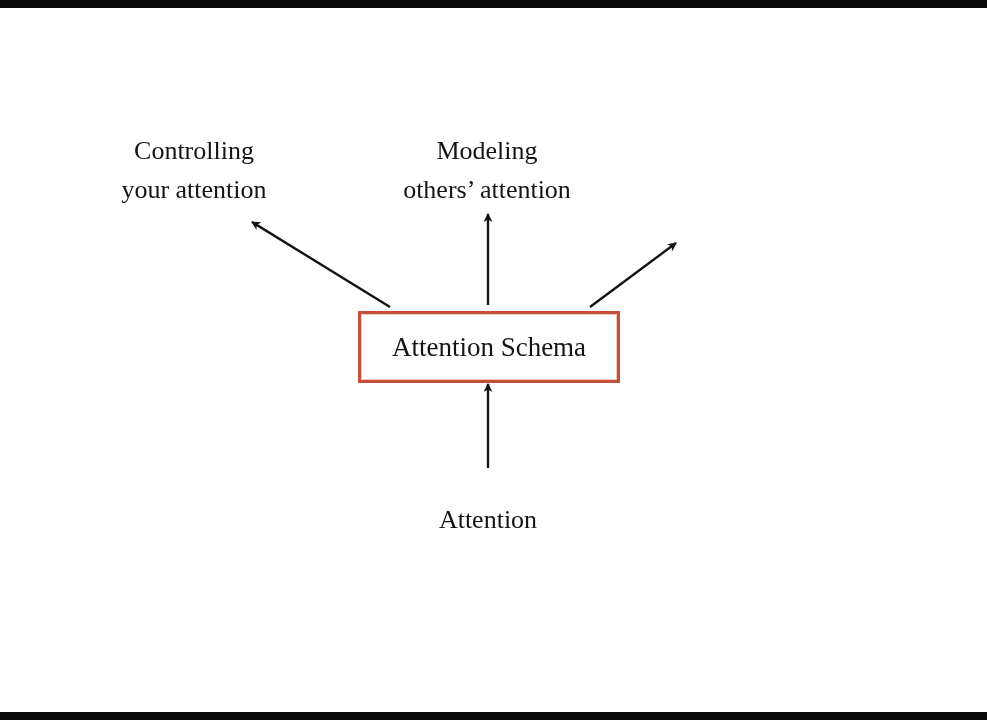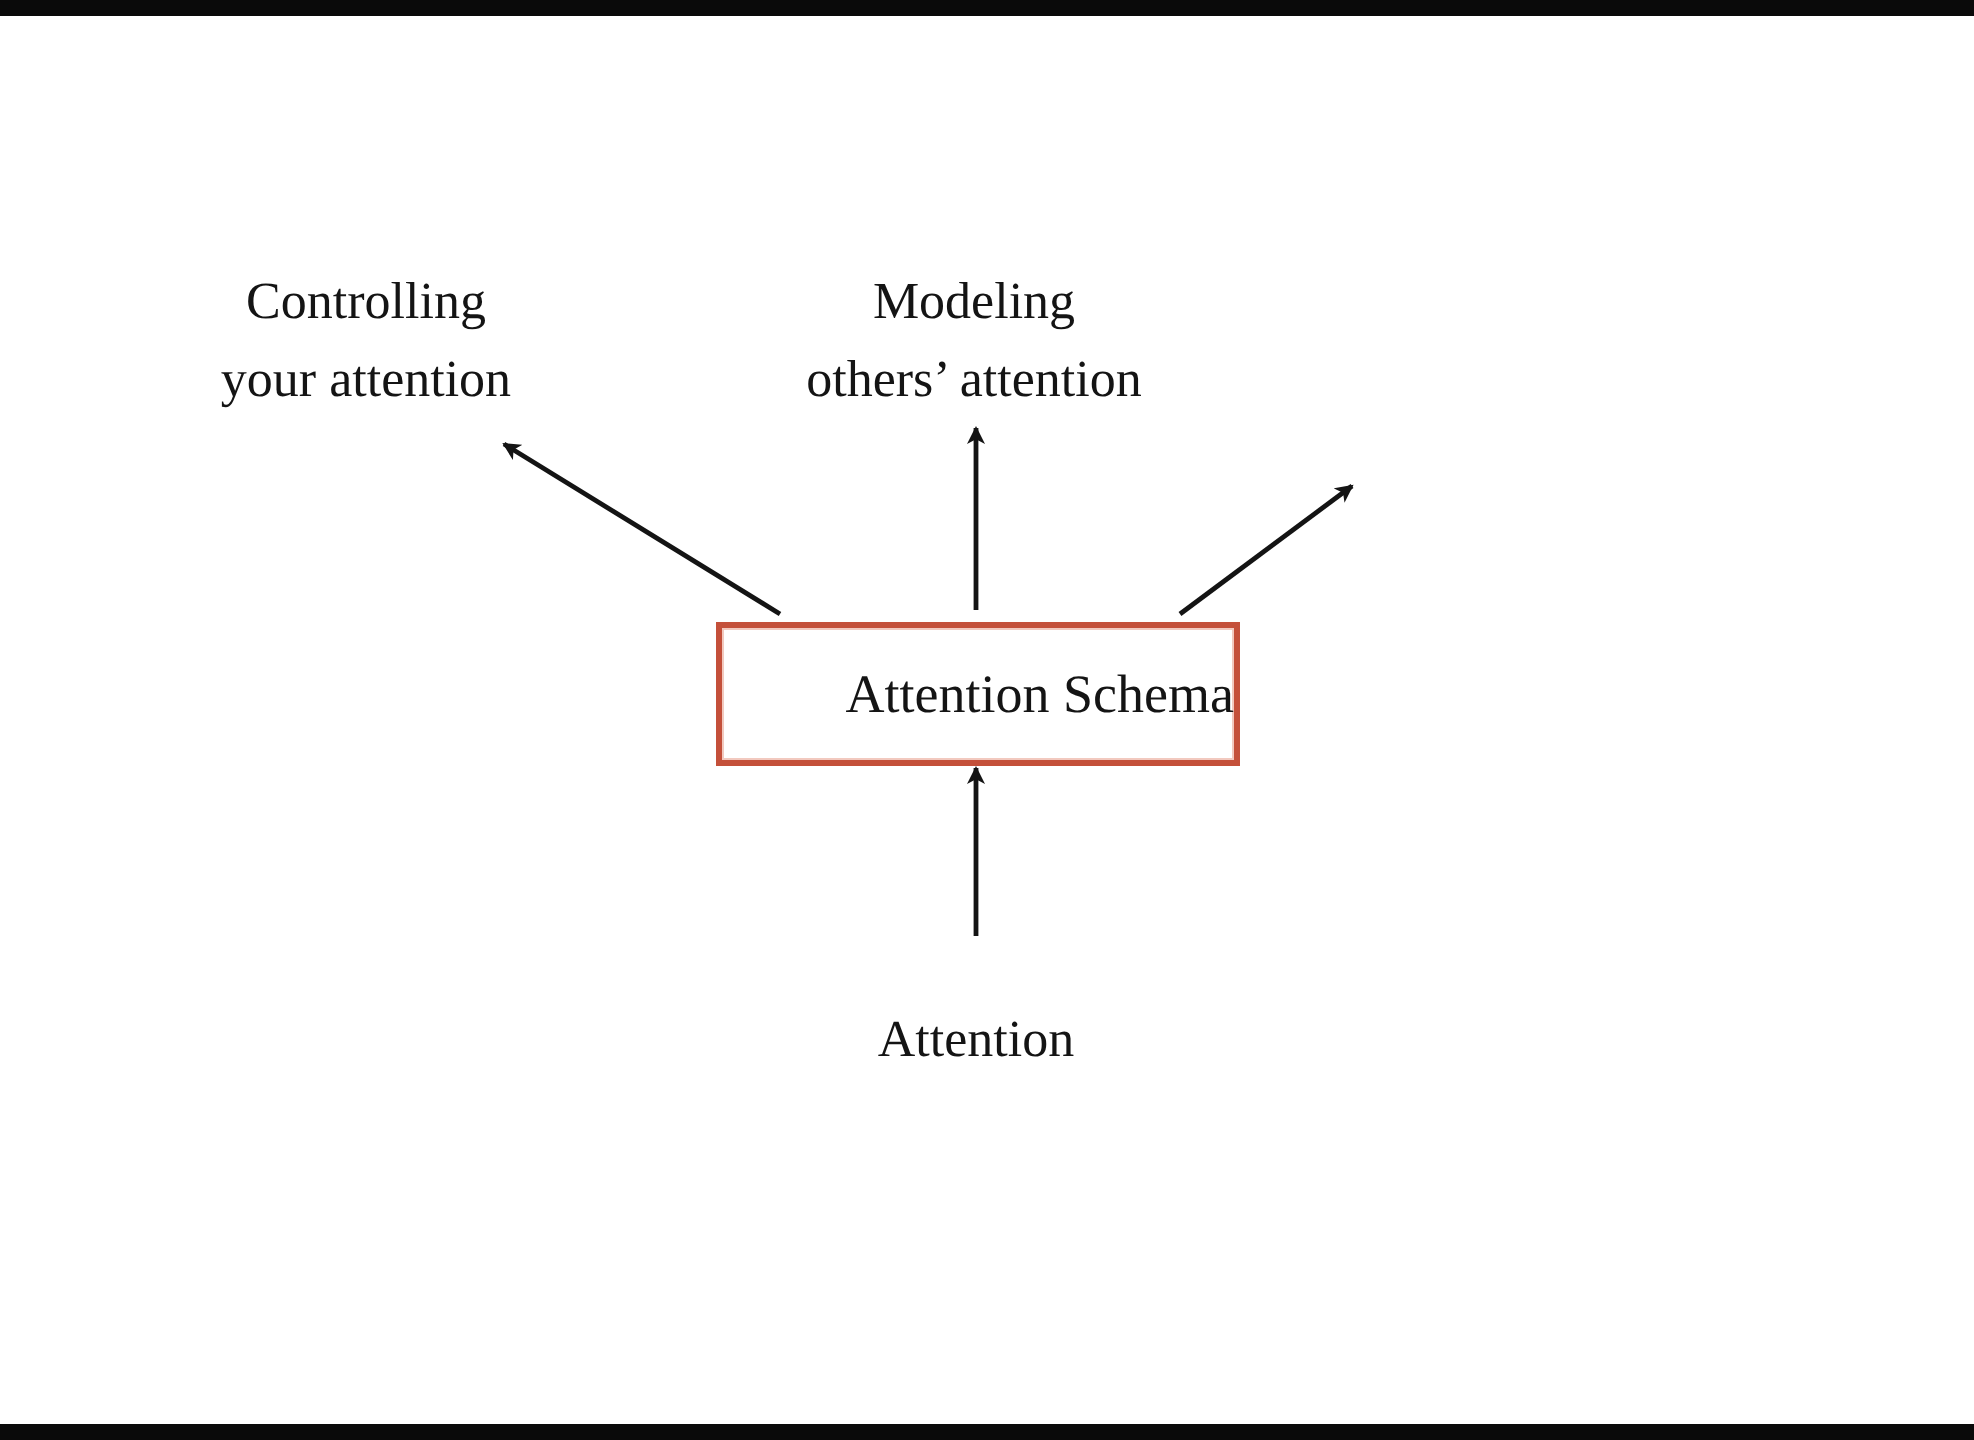--- a/index.html
+++ b/index.html
@@ -27,38 +27,38 @@
 
   .label {
     position: absolute;
     color: #141414;
     font-size: 26px;
     line-height: 39px;
     text-align: center;
     white-space: pre-line;
     transform: translateX(-50%);
   }
-  .label.top-left   { left: 183px; top: 131px; width: 260px; text-align: center; }
+  .label.top-left   { left: 194px; top: 131px; width: 260px; text-align: center; }
   .label.top-center { left: 487px; top: 131px; width: 280px; }
   .label.top-right  { left: 785px; top: 131px; width: 260px; }
   .label.bottom     { left: 488px; top: 500px; width: 220px; }
 
   .center-box {
     position: absolute;
     left: 358px;
     top: 311px;
     width: 262px;
     height: 72px;
     box-sizing: border-box;
     border: 3px solid #c4503a;
     box-shadow: inset 0 0 0 1px #f2c9bf;
     background: #ffffff;
     display: flex;
     align-items: center;
-    justify-content: flex-end;
+    justify-content: center;
   }
   .center-box .box-label {
     font-size: 27px;
     color: #141414;
     white-space: nowrap;
   }
 
   svg.arrow-layer {
     position: absolute;
     left: 0;

